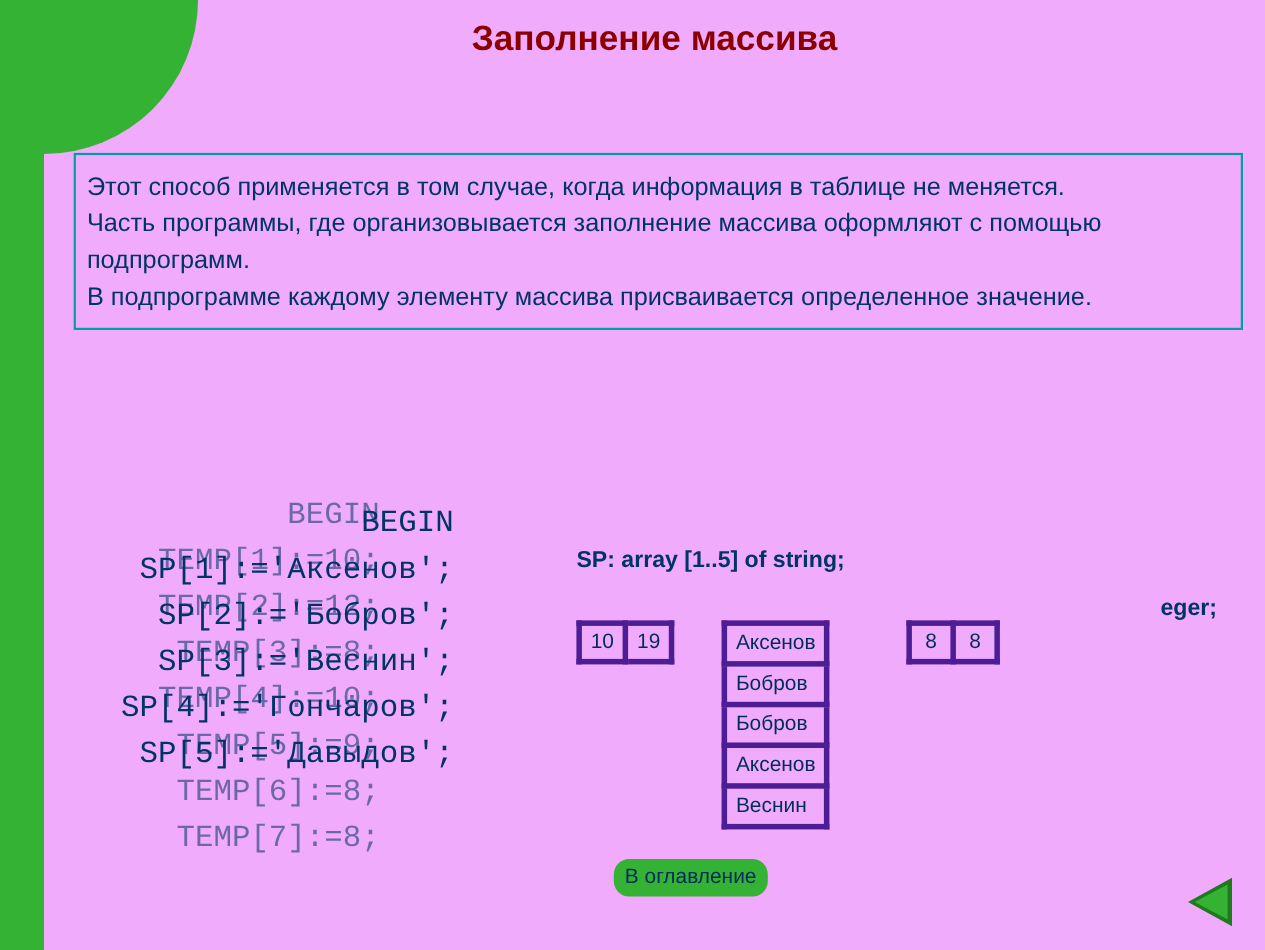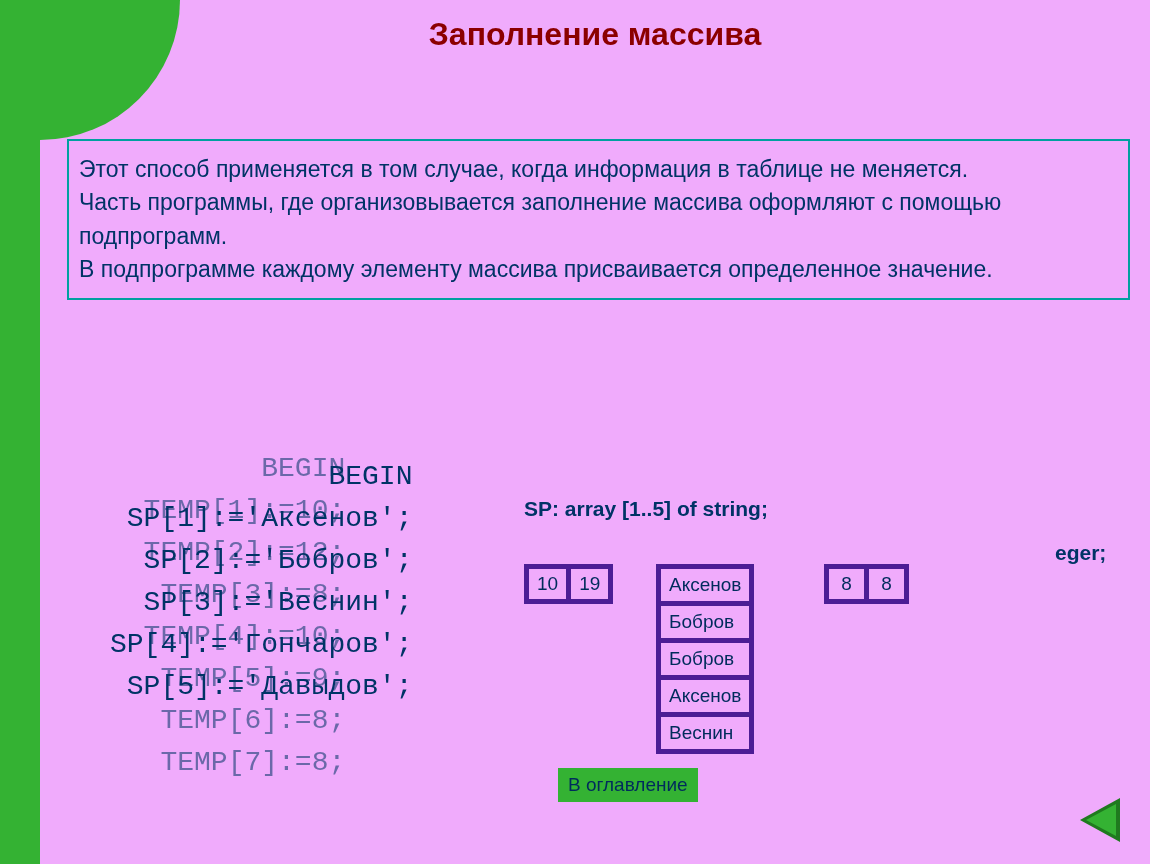--- a/index.html
+++ b/index.html
@@ -196,16 +196,16 @@
     <table class="row1" style="position:absolute; left:300px; top:0; border-collapse:collapse;">
       <tbody>
           <tr>
         <td class="num">8</td>
         <td class="num">8</td>
       </tr>
     </tbody>
       </table>
   </div>
 
-  <div class="btn" style="bottom:62px; left:518px;">В оглавление</div>
+  <div class="btn" style="bottom:49px; left:518px;border-radius:14px;">В оглавление</div>
 
   <div class="nav-tri"></div>
 </div>
 
 </body></html>

